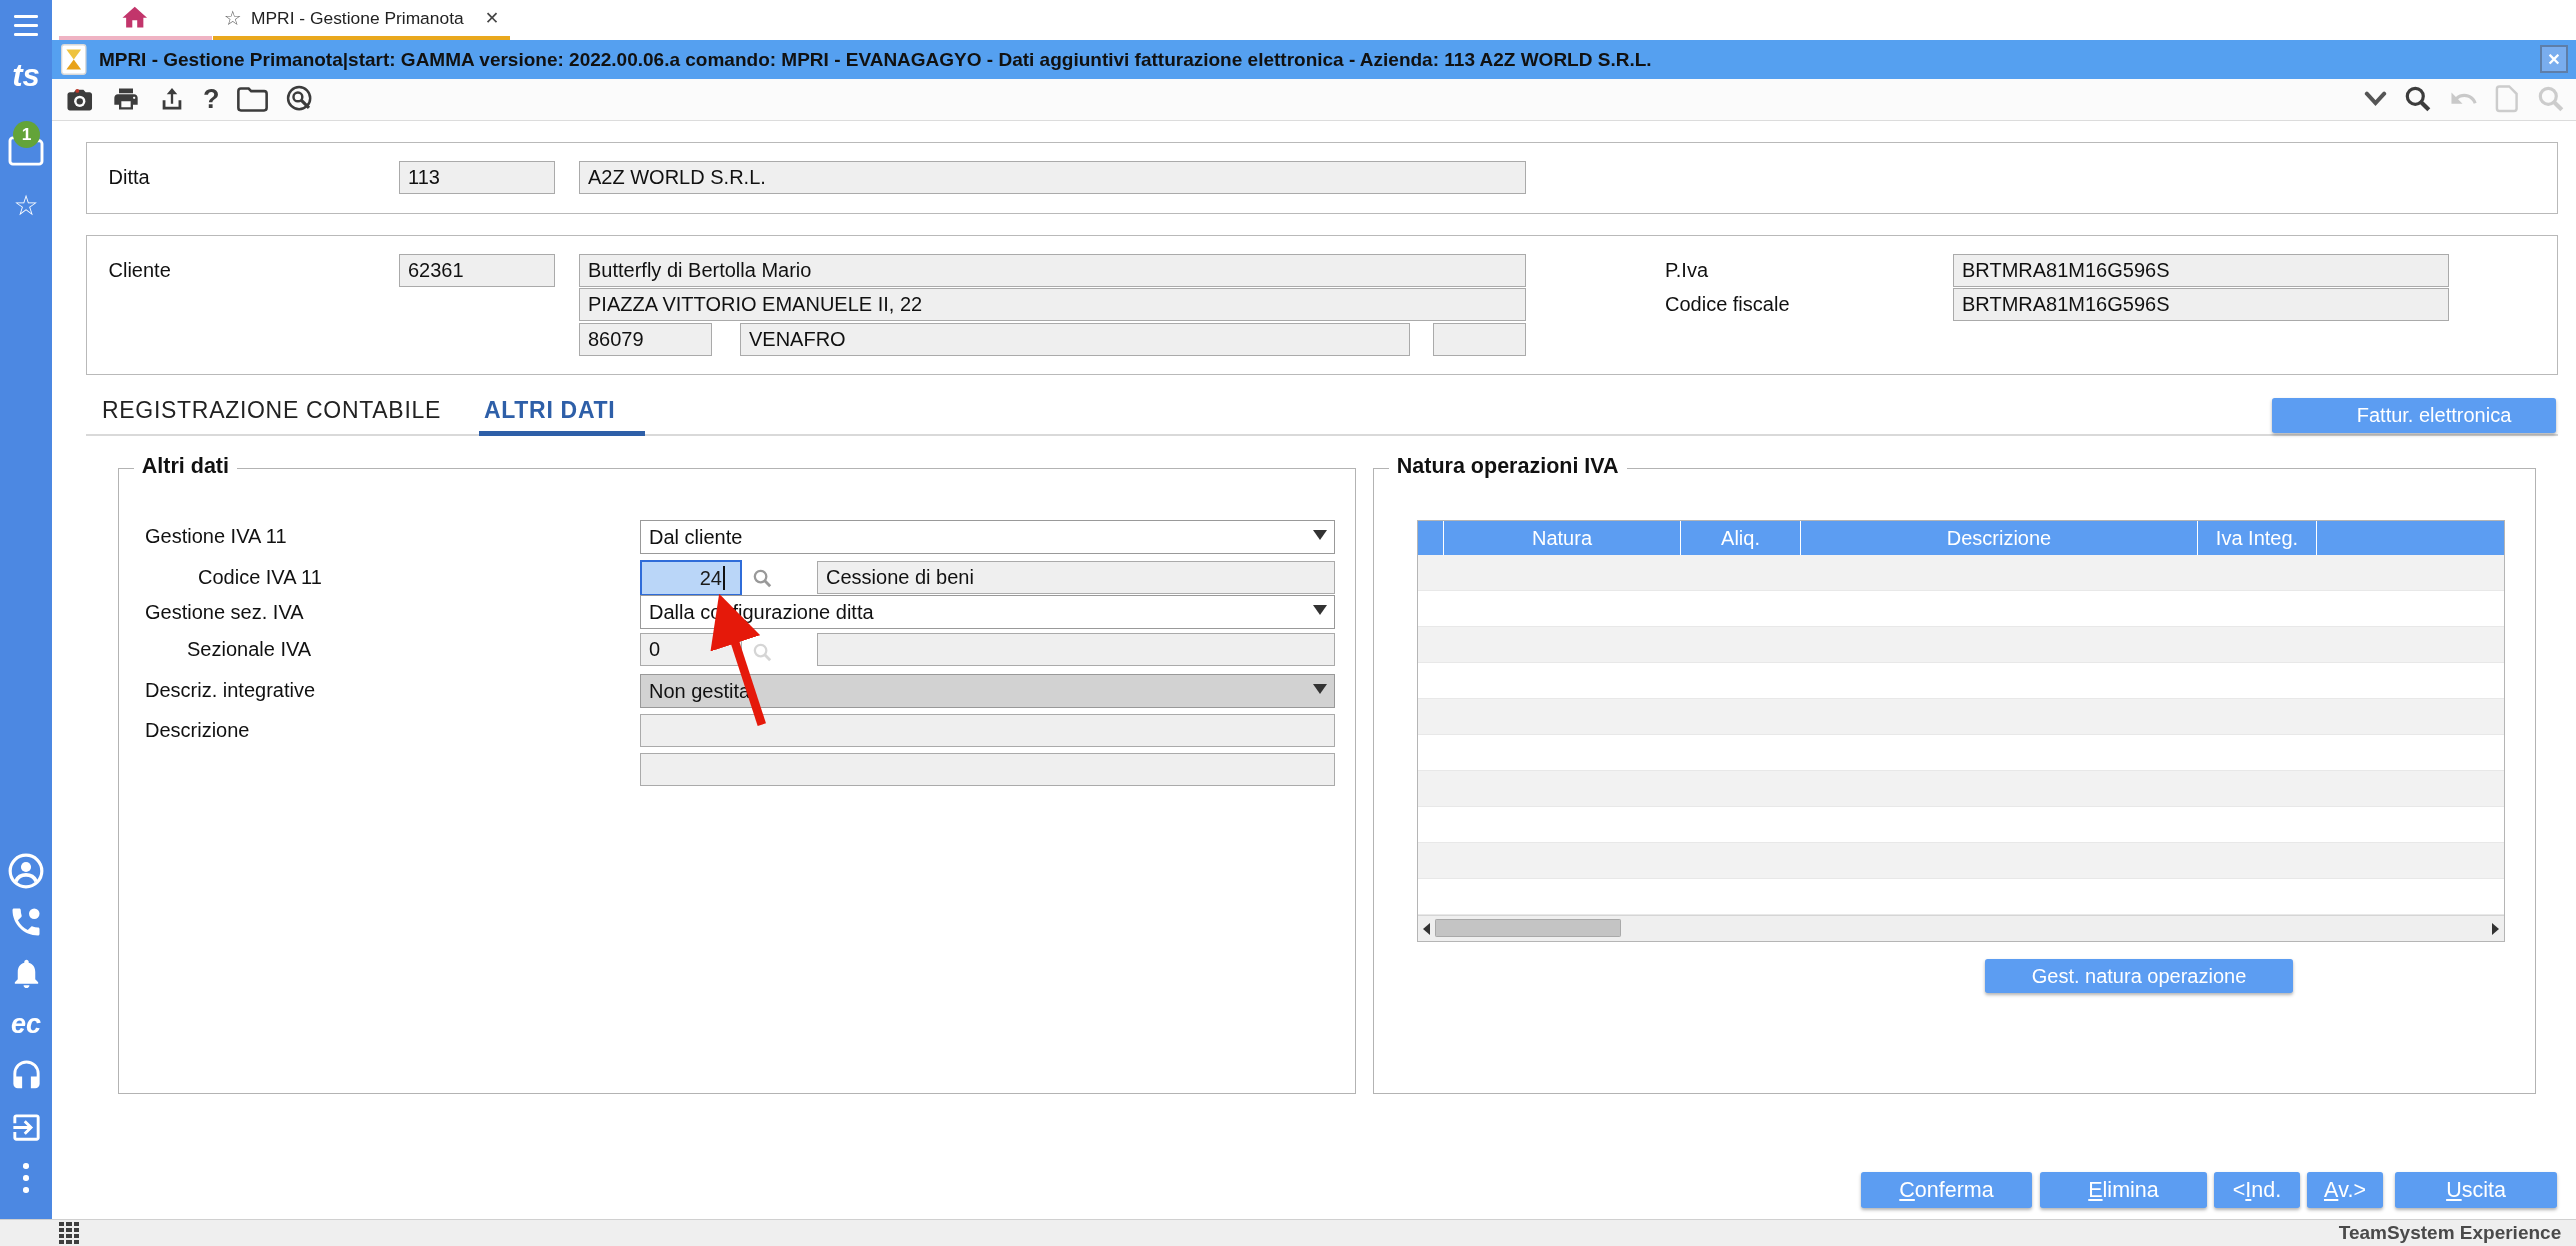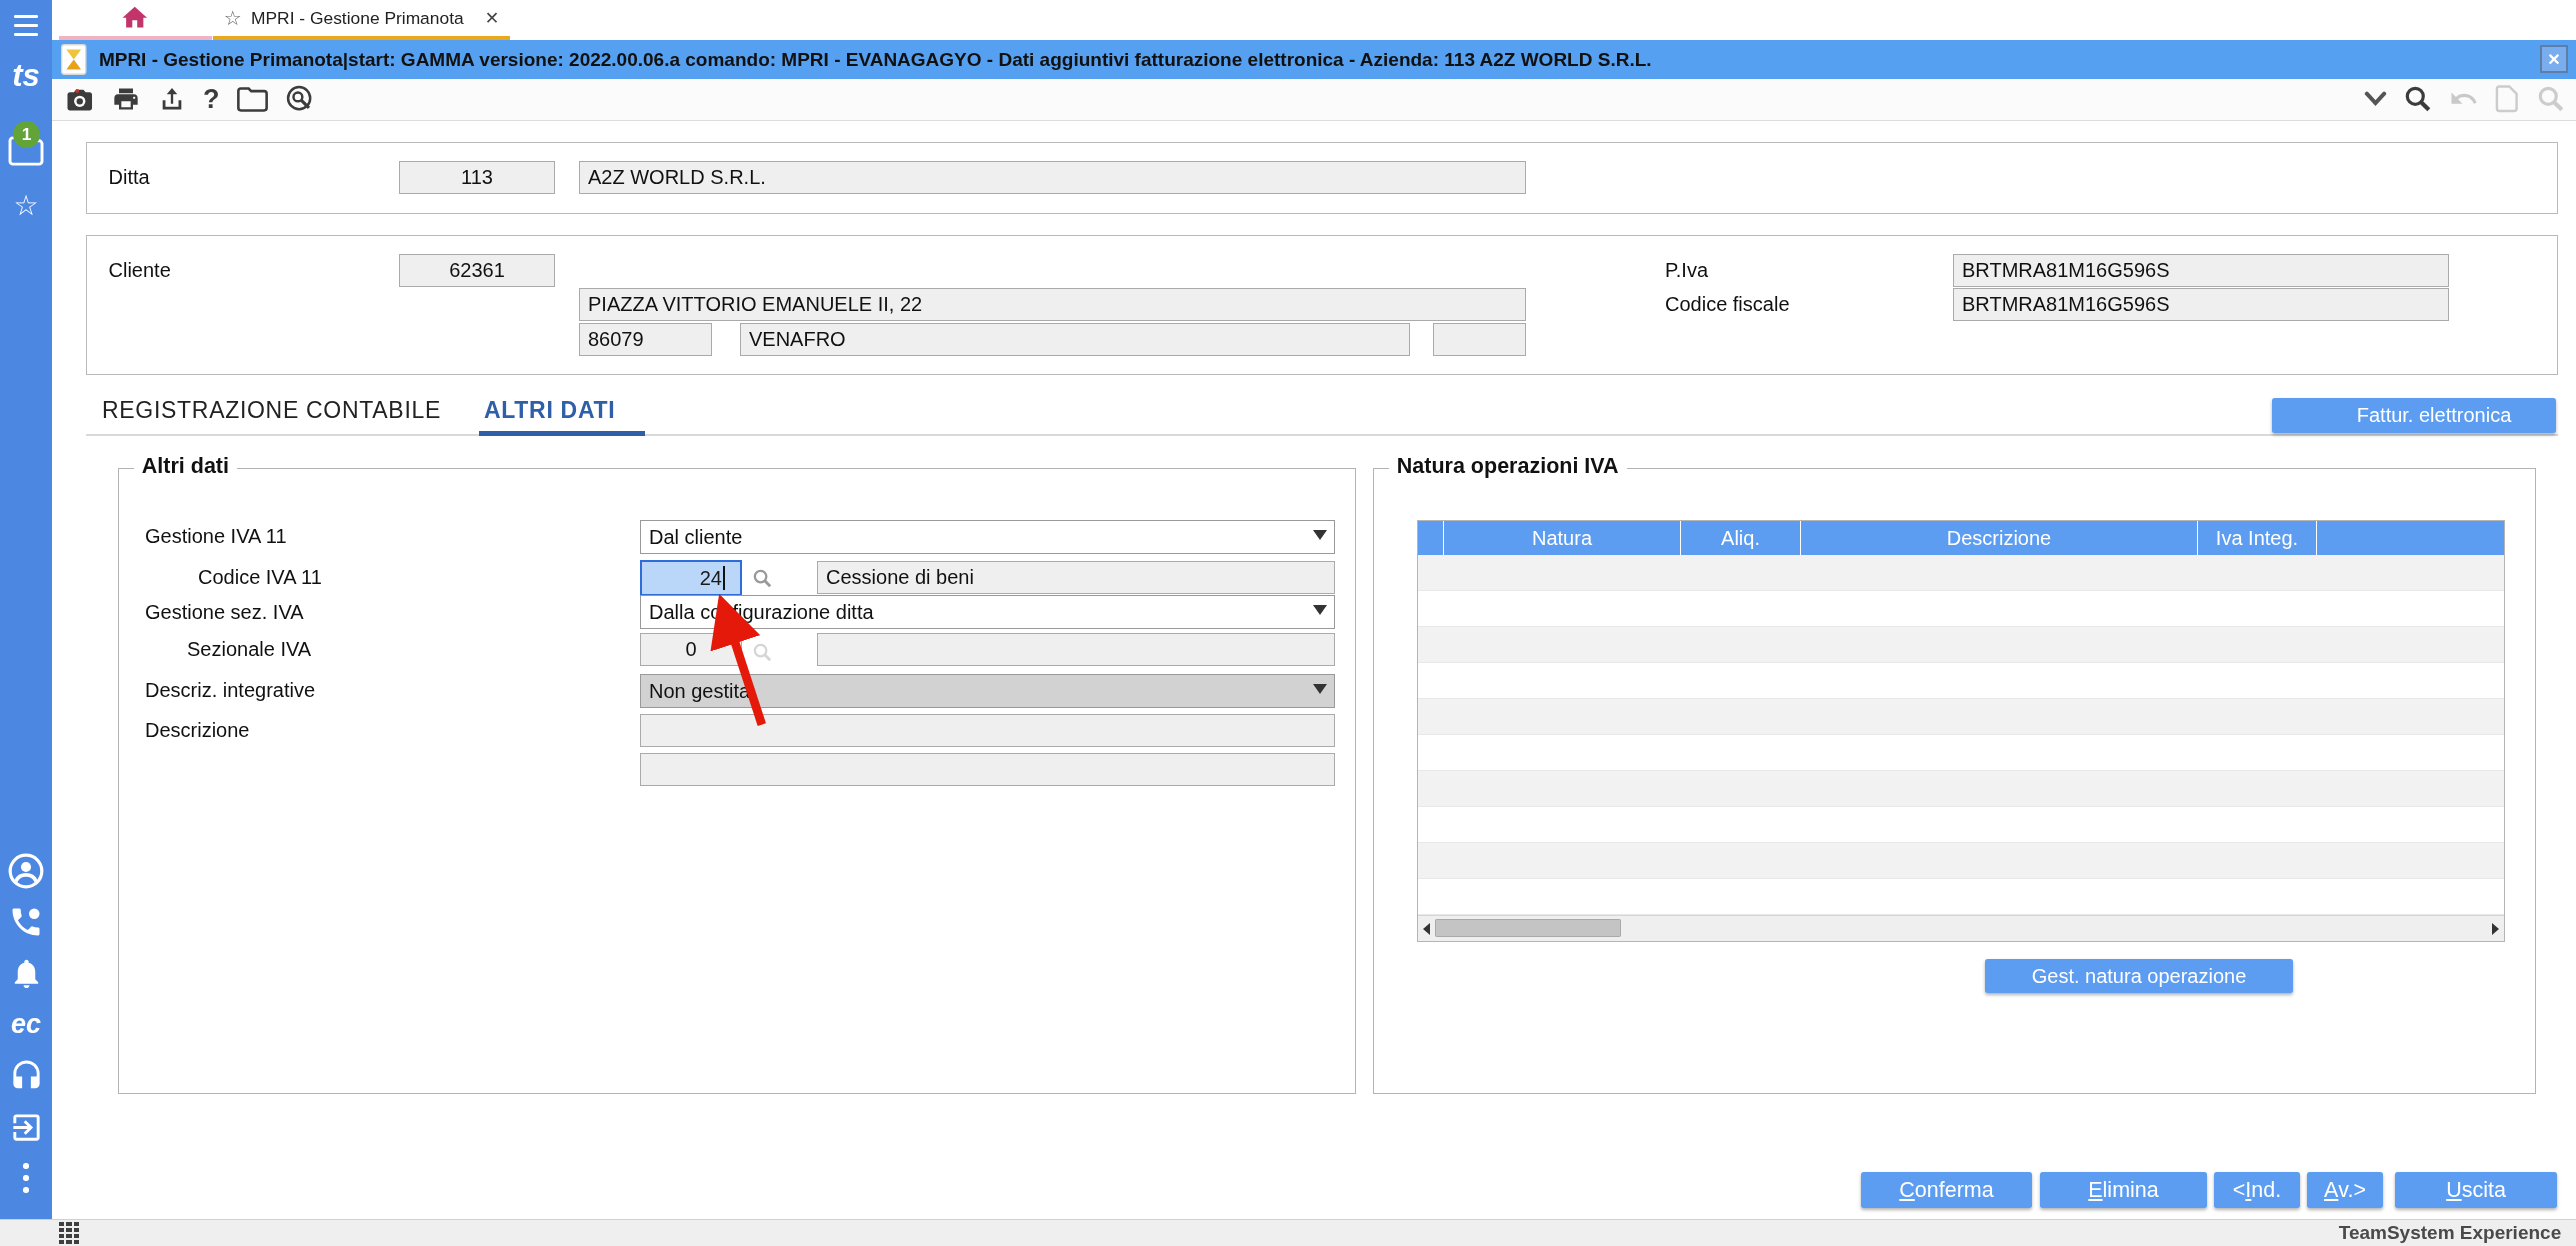--- a/index.html
+++ b/index.html
@@ -39,21 +39,21 @@
   .tl-right { position:absolute; right:10.7px; top:0; height:40px; display:flex; align-items:center; gap:16px; }
   .help-glyph { font-size:27px; font-weight:bold; color:#3c3c3c; }
 
   
   .content { position:absolute; left:52px; top:121px; width:2524px; height:1098px; background:#fff; }
 
   .gbox { position:absolute; border:1.3px solid #b9b9b9; background:#fff; }
   .flabel { position:absolute; font-size:20px; color:#111; line-height:33px; white-space:nowrap; }
   .field { position:absolute; height:33px; background:#efefef; border:1.3px solid #aaa; font-size:20px; line-height:30px;
            padding:0 8px; color:#111; white-space:nowrap; overflow:hidden; }
-  .field.num { text-align:center; }
+  .field.num { text-align:left; }
 
   
   .sec-tab { position:absolute; font-size:23px; white-space:nowrap; letter-spacing:0.7px; }
   .sec-line { position:absolute; height:2px; background:#d9d9d9; }
   .sec-underline { position:absolute; height:5.4px; background:#2e5fa8; }
 
   .btn { background:#5c9df2; color:#fff; border-radius:2.7px; box-shadow:0 2px 3.4px rgba(0,0,0,.3);
          display:flex; align-items:center; justify-content:center; font-size:20px; cursor:default; white-space:nowrap; }
 
   .fieldset { position:absolute; border:1.3px solid #b3b3b3; background:#fff; }
@@ -247,20 +247,21 @@
 
     <div class="gbox" style="left:34px;top:21px;width:2472px;height:72px;">
       <span class="flabel" style="left:21.5px;top:18px;">Ditta</span>
       <div class="field num" style="left:312px;top:18px;width:156px;">113</div>
       <div class="field" style="left:492px;top:18px;width:947px;">A2Z WORLD S.R.L.</div>
     </div>
 
     <div class="gbox" style="left:34px;top:114px;width:2472px;height:140px;">
       <span class="flabel" style="left:21.5px;top:18px;">Cliente</span>
       <div class="field num" style="left:312px;top:18px;width:156px;">62361</div>
+      <div class="field" style="left:492px;top:18px;width:947px;">Butterfly di Bertolla Mario</div>
       <div class="field" style="left:492px;top:52px;width:947px;">PIAZZA VITTORIO EMANUELE II, 22</div>
       <div class="field" style="left:492px;top:87px;width:133px;">86079</div>
       <div class="field" style="left:653px;top:87px;width:670px;">VENAFRO</div>
       <div class="field" style="left:1346px;top:87px;width:93px;"></div>
       <span class="flabel" style="left:1578px;top:18px;">P.Iva</span>
       <div class="field" style="left:1866px;top:18px;width:496px;">BRTMRA81M16G596S</div>
       <span class="flabel" style="left:1578px;top:52px;">Codice fiscale</span>
       <div class="field" style="left:1866px;top:52px;width:496px;">BRTMRA81M16G596S</div>
     </div>
 

